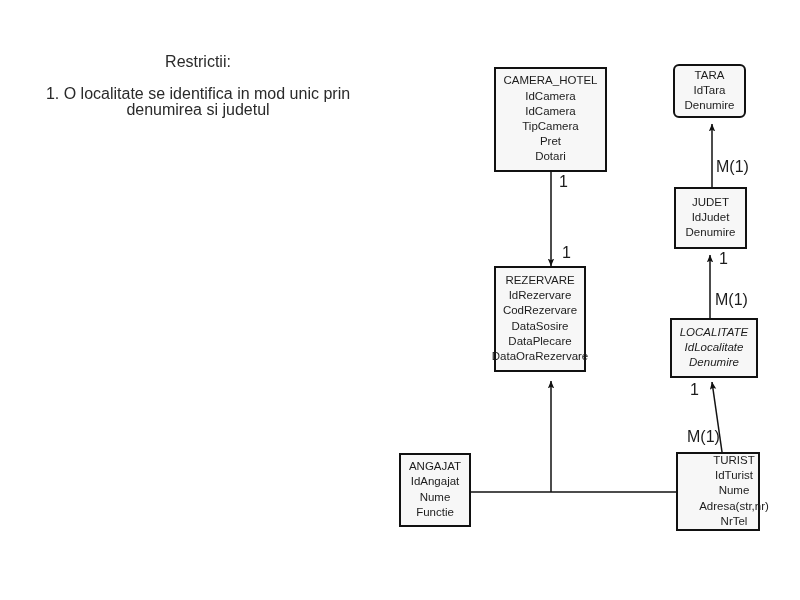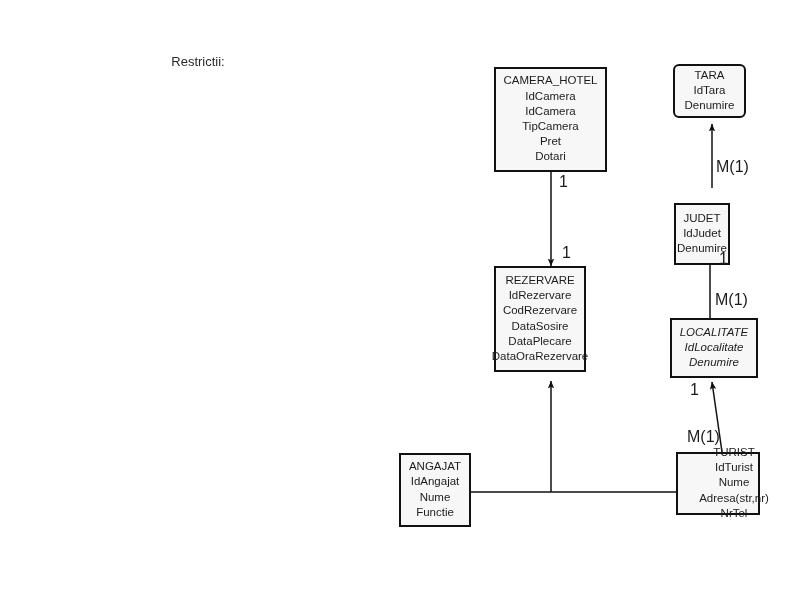--- a/index.html
+++ b/index.html
@@ -25,21 +25,21 @@
     top: 0;
     width: 800px;
     height: 600px;
     pointer-events: none;
   }
 
   
   .notes {
     position: absolute;
     text-align: center;
-    font-size: 13px;
+    font-size: 16px;
     line-height: 16px;
     color: #2a2a2a;
     white-space: pre-line;
   }
 
   
   .entity {
     position: absolute;
     box-sizing: border-box;
     background: #f7f7f7;
@@ -92,20 +92,21 @@
 
     <line x1="722" y1="452" x2="712" y2="382" stroke="#111111" stroke-width="1.5" marker-end="url(#arrowhead)"></line>
 
     <line x1="471" y1="492" x2="676" y2="492" stroke="#111111" stroke-width="1.4"></line>
 
     <line x1="551" y1="492" x2="551" y2="381" stroke="#111111" stroke-width="1.5" marker-end="url(#arrowhead)"></line>
   </svg>
 
   <div class="notes" style="left:18px; top:38px; width:360px;">
     <div>Restrictii:</div>
+    <div>1. O localitate se identifica in mod unic prin denumirea si judetul</div>
   </div>
 
   <div class="entity" style="left:494px; top:67px; width:113px; height:105px;">
     <span class="ename">CAMERA_HOTEL</span>
     <span class="attr">IdCamera</span>
     <span class="attr">IdCamera</span>
     <span class="attr">TipCamera</span>
     <span class="attr">Pret</span>
     <span class="attr">Dotari</span>
   </div>
@@ -118,33 +119,33 @@
     <span class="attr">DataPlecare</span>
     <span class="attr">DataOraRezervare</span>
   </div>
 
   <div class="entity" style="left:673px; top:64px; width:73px; height:54px;border-radius:6px;">
     <span class="ename">TARA</span>
     <span class="attr">IdTara</span>
     <span class="attr">Denumire</span>
   </div>
 
-  <div class="entity" style="left:674px; top:187px; width:56px; height:62px;margin-top:16px;">
+  <div class="entity" style="left:674px; top:187px; width:73px; height:62px;">
     <span class="ename">JUDET</span>
     <span class="attr">IdJudet</span>
     <span class="attr">Denumire</span>
   </div>
 
   <div class="entity" style="left:670px; top:318px; width:88px; height:60px;font-style:italic;">
     <span class="ename">LOCALITATE</span>
     <span class="attr">IdLocalitate</span>
     <span class="attr">Denumire</span>
   </div>
 
-  <div class="entity" style="left:676px; top:452px; width:84px; height:63px;padding-left:32px;">
+  <div class="entity" style="left:676px; top:452px; width:84px; height:79px;padding-left:32px;">
     <span class="ename">TURIST</span>
     <span class="attr">IdTurist</span>
     <span class="attr">Nume</span>
     <span class="attr">Adresa(str,nr)</span>
     <span class="attr">NrTel</span>
   </div>
 
   <div class="entity" style="left:399px; top:453px; width:72px; height:74px;">
     <span class="ename">ANGAJAT</span>
     <span class="attr">IdAngajat</span>

